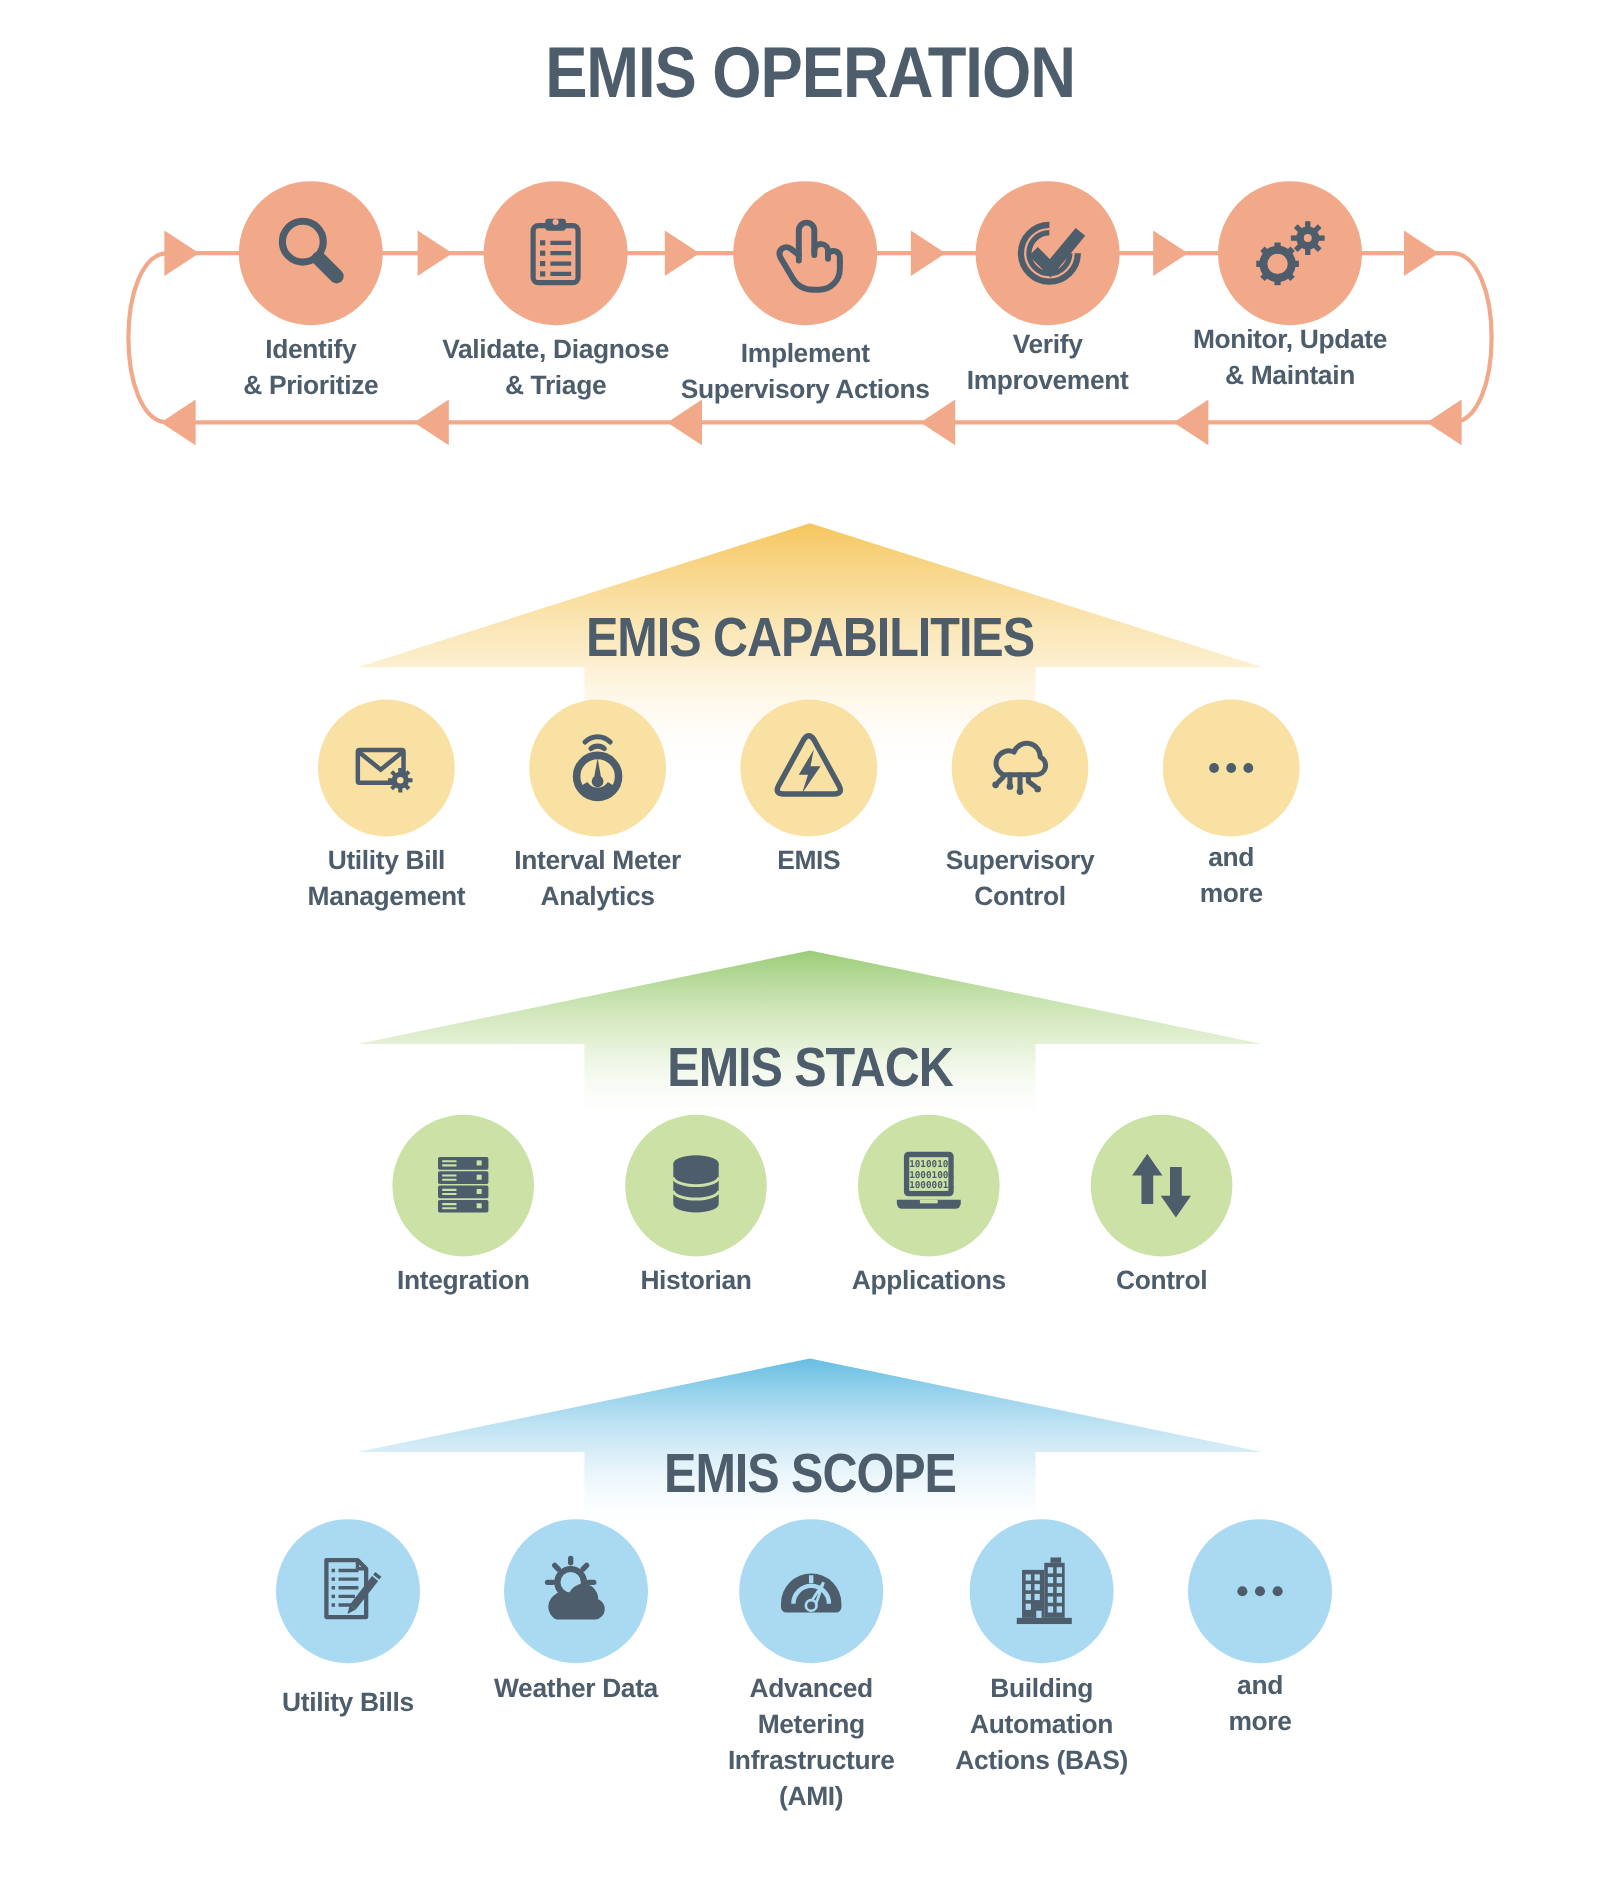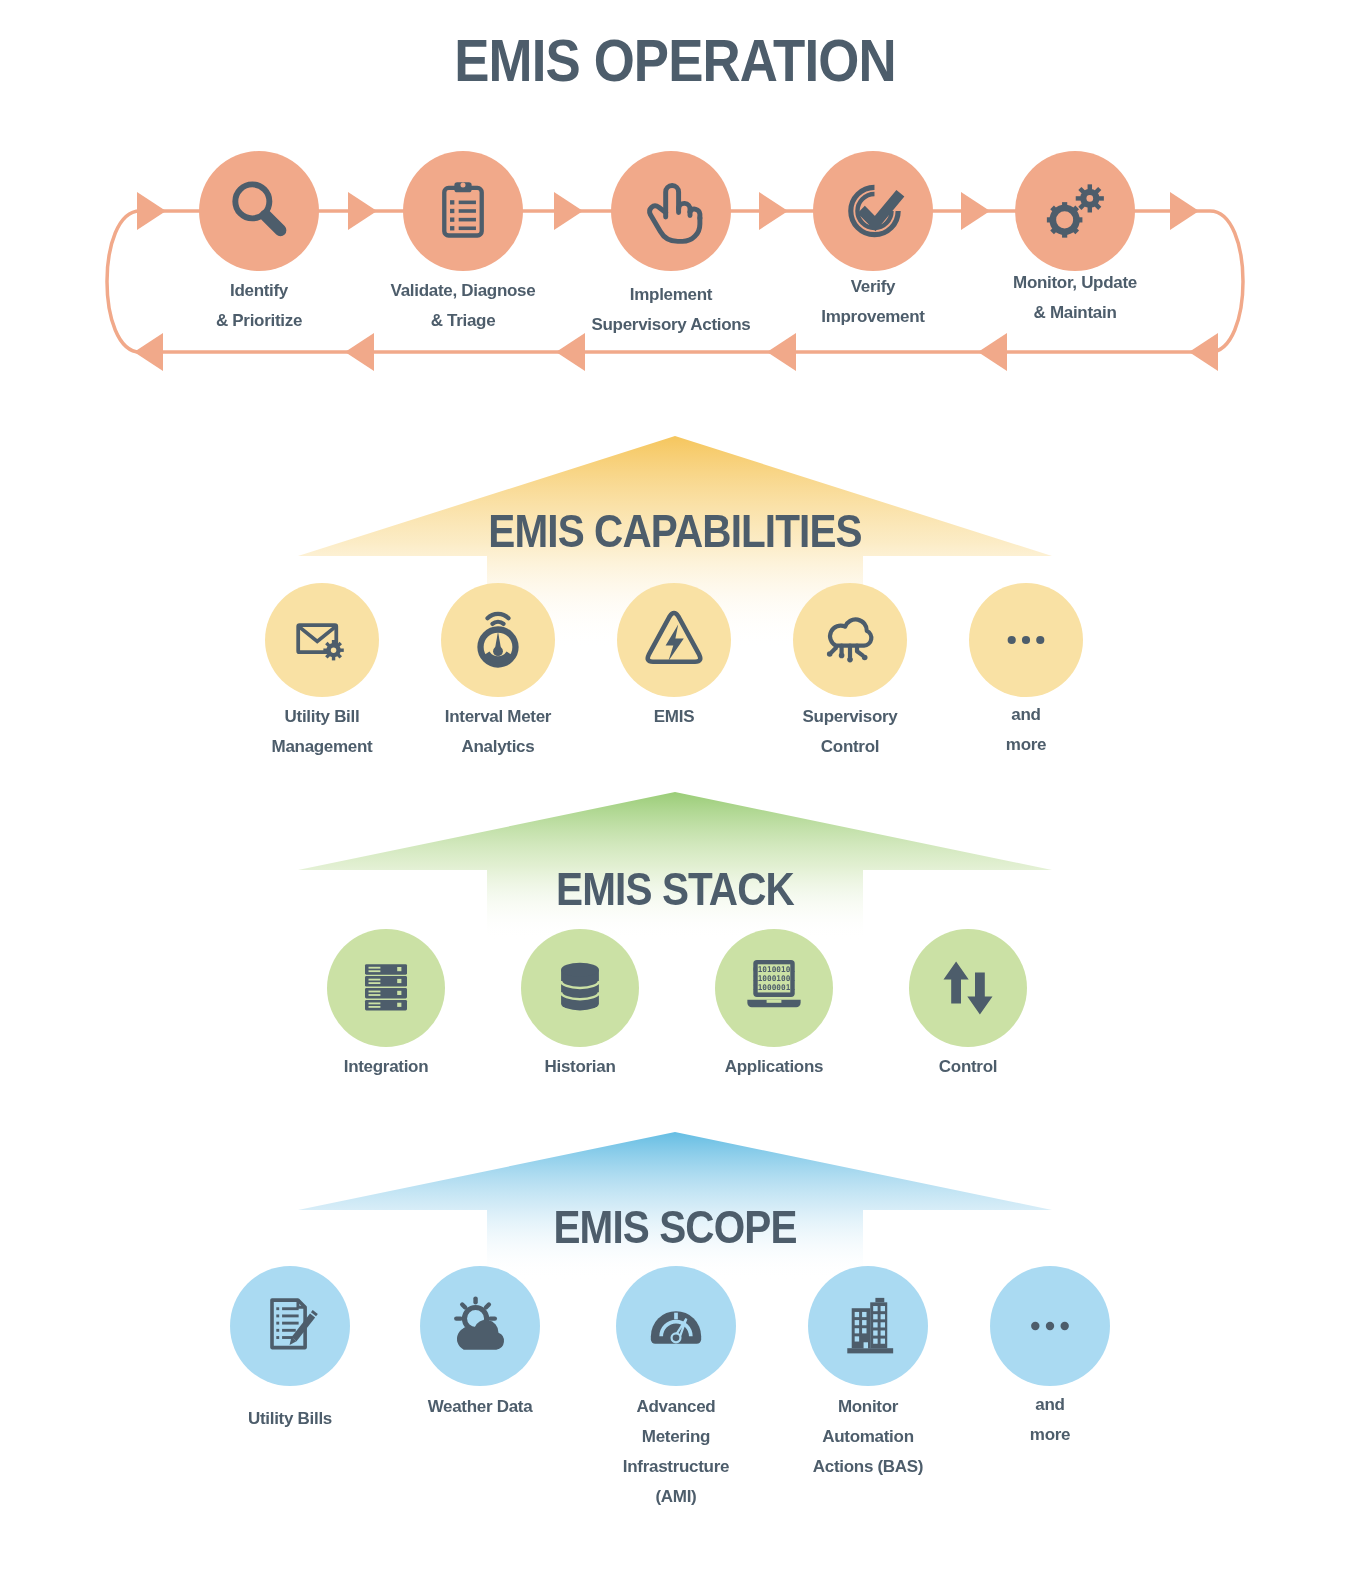--- a/index.html
+++ b/index.html
@@ -18,21 +18,21 @@
   .flow{position:absolute;left:0;top:130px;}
   .bubble{
     position:absolute;border-radius:50%;
     display:flex;align-items:center;justify-content:center;
   }
   .b-op{width:120px;height:120px;background:#f1a98a;}
   .b-cap{width:114px;height:114px;background:#f9e1a4;}
   .b-stack{width:118px;height:118px;background:#cbe1a5;justify-content:center;}
   .b-scope{width:120px;height:120px;background:#aadaf2;}
   .lbl{
-    position:absolute;text-align:center;font-weight:700;font-size:17px;line-height:30px;
+    position:absolute;text-align:center;font-weight:700;font-size:22px;line-height:30px;
     color:#4d5d6b;letter-spacing:-0.3px;
   }
   .lbl span{display:block;}
   svg{display:block;}
 </style>
 </head>
 <body>
 
 <div class="canvas">
 
@@ -423,21 +423,21 @@
   <div class="lbl" style="left:375px;top:1392px;width:210px">
     <span>Weather Data</span>
   </div>
   <div class="lbl" style="left:571px;top:1392px;width:210px">
     <span>Advanced</span>
     <span>Metering</span>
     <span>Infrastructure</span>
     <span>(AMI)</span>
   </div>
   <div class="lbl" style="left:763px;top:1392px;width:210px">
-    <span>Monitor</span>
+    <span>Building</span>
     <span>Automation</span>
     <span>Actions (BAS)</span>
   </div>
   <div class="lbl" style="left:945px;top:1390px;width:210px">
     <span>and</span>
     <span>more</span>
   </div>
 
 </div>
 

